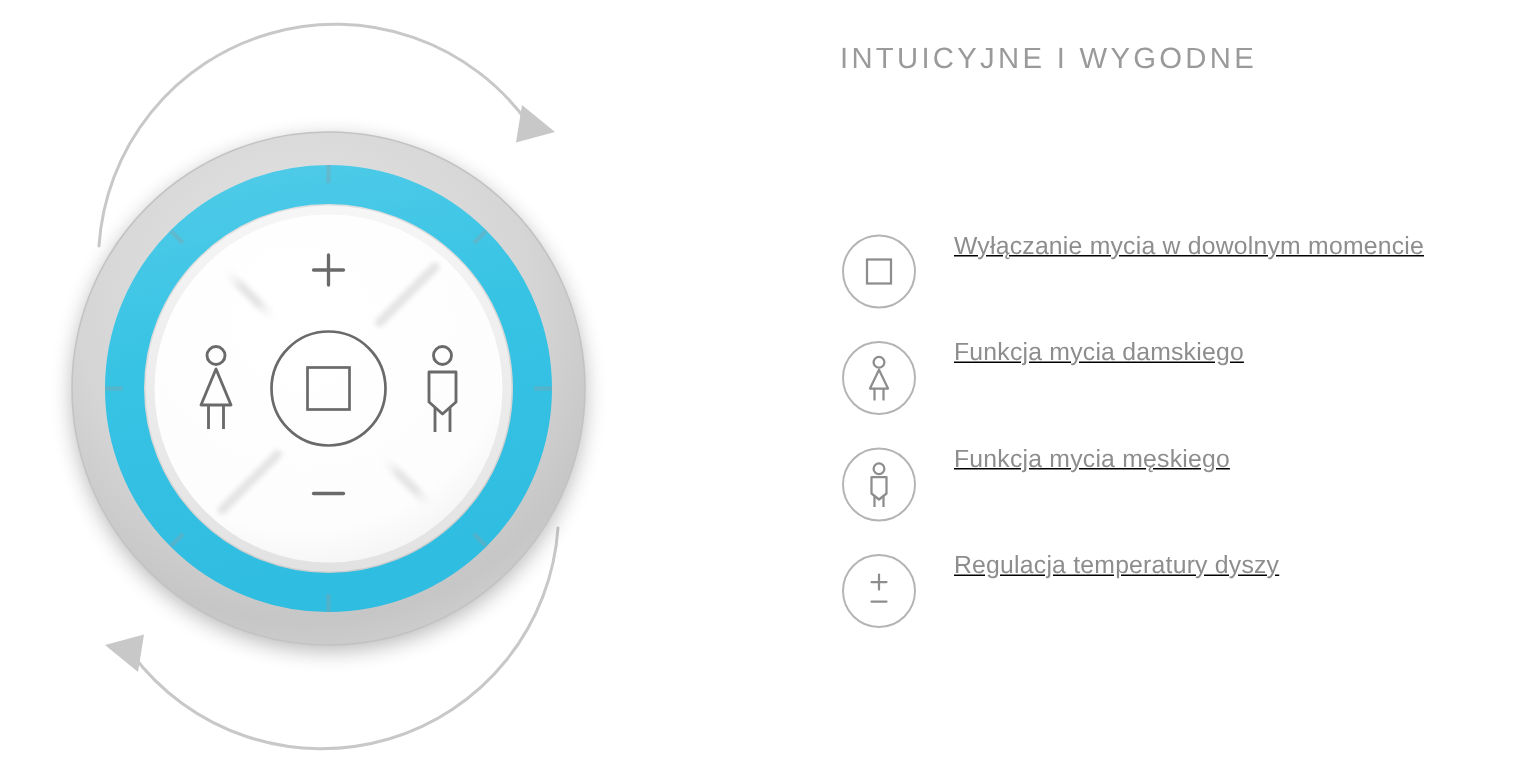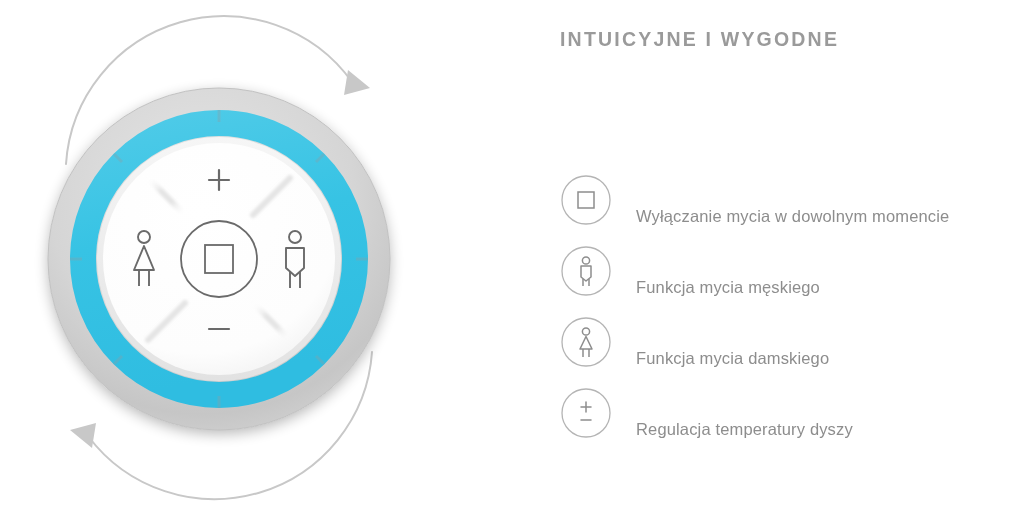--- a/index.html
+++ b/index.html
@@ -30,21 +30,21 @@
     position: absolute;
     left: 558px; top: 0;
     width: 456px; height: 518px;
   }
   .eyebrow {
     position: absolute;
     left: 2px; top: 28px;
     font-size: 19.5px;
     letter-spacing: 2.2px;
     color: #9a9a9a;
-    font-weight: 700;
+    font-weight: 400;
     white-space: nowrap;
   }
   .headline {
     position: absolute;
     left: 0px; top: 55px;
     font-size: 45px;
     letter-spacing: 1.2px;
     color: #5d5d5d;
     font-weight: 700;
     white-space: nowrap;
@@ -52,21 +52,22 @@
 
   .feature-list {
     position: absolute;
     left: 0; top: 155px;
     width: 456px;
   }
   .feature-row {
     position: relative;
     height: 71px;
     display: flex;
-    align-items: flex-end;
+    align-items: flex-start;
+    text-decoration: underline;
   }
   .feature-icon {
     width: 52px; height: 52px;
     flex: 0 0 52px;
     margin-left: 2px;
   }
   .feature-label {
     margin-left: 24px;
     font-size: 16.5px;
     color: #8d8d8d;
@@ -202,39 +203,39 @@
           <rect x="18" y="18" width="16" height="16" fill="none" stroke="#8d8d8d" stroke-width="1.5"></rect>
         </svg>
         <span class="feature-label">Wyłączanie mycia w dowolnym momencie</span>
       </div>
 
       <div class="feature-row">
         <svg class="feature-icon" viewBox="0 0 52 52">
           <circle cx="26" cy="26" r="24" fill="none" stroke="#b4b4b4" stroke-width="1.3"></circle>
           <g stroke="#8d8d8d" stroke-width="1.5" fill="none" stroke-linejoin="round">
             <circle cx="26" cy="15.5" r="3.6"></circle>
+            <path d="M 26 20.5 L 20 33 L 32 33 Z"></path>
+            <line x1="23" y1="33" x2="23" y2="41"></line>
+            <line x1="29" y1="33" x2="29" y2="41"></line>
+          </g>
+        </svg>
+        <span class="feature-label">Funkcja mycia damskiego</span>
+      </div>
+
+      <div class="feature-row">
+        <svg class="feature-icon" viewBox="0 0 52 52">
+          <circle cx="26" cy="26" r="24" fill="none" stroke="#b4b4b4" stroke-width="1.3"></circle>
+          <g stroke="#8d8d8d" stroke-width="1.5" fill="none" stroke-linejoin="round">
+            <circle cx="26" cy="15.5" r="3.6"></circle>
             <path d="M 21 21 L 31 21 L 31 32 L 26 36 L 21 32 Z"></path>
             <line x1="23" y1="34" x2="23" y2="41"></line>
             <line x1="29" y1="34" x2="29" y2="41"></line>
           </g>
         </svg>
         <span class="feature-label">Funkcja mycia męskiego</span>
-      </div>
-
-      <div class="feature-row">
-        <svg class="feature-icon" viewBox="0 0 52 52">
-          <circle cx="26" cy="26" r="24" fill="none" stroke="#b4b4b4" stroke-width="1.3"></circle>
-          <g stroke="#8d8d8d" stroke-width="1.5" fill="none" stroke-linejoin="round">
-            <circle cx="26" cy="15.5" r="3.6"></circle>
-            <path d="M 26 20.5 L 20 33 L 32 33 Z"></path>
-            <line x1="23" y1="33" x2="23" y2="41"></line>
-            <line x1="29" y1="33" x2="29" y2="41"></line>
-          </g>
-        </svg>
-        <span class="feature-label">Funkcja mycia damskiego</span>
       </div>
 
       <div class="feature-row">
         <svg class="feature-icon" viewBox="0 0 52 52">
           <circle cx="26" cy="26" r="24" fill="none" stroke="#b4b4b4" stroke-width="1.3"></circle>
           <g stroke="#8d8d8d" stroke-width="1.5" stroke-linecap="round">
             <line x1="26" y1="15" x2="26" y2="25"></line>
             <line x1="21" y1="20" x2="31" y2="20"></line>
             <line x1="21" y1="33" x2="31" y2="33"></line>
           </g>

